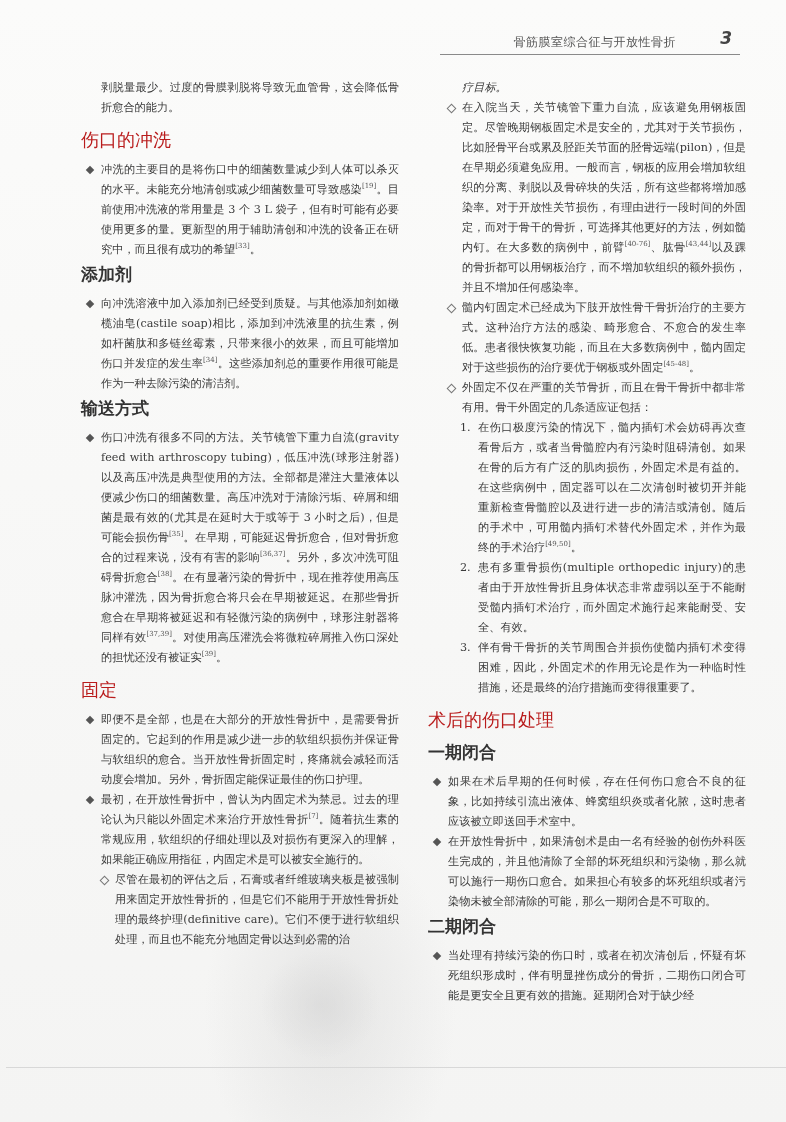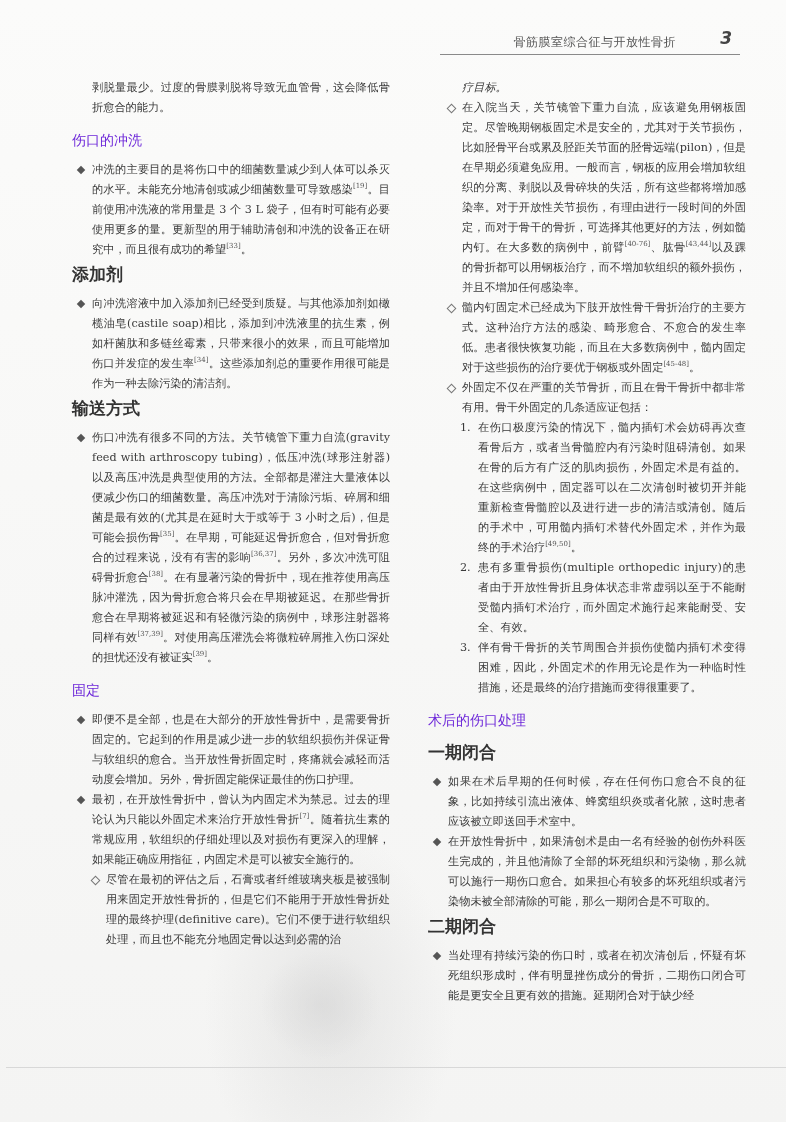--- a/index.html
+++ b/index.html
@@ -25,26 +25,26 @@
     }
     .page-number {
       position: absolute; right: 8px; top: 4px;
       font-family: "DejaVu Sans", sans-serif; font-style: italic; font-weight: bold;
       font-size: 17px; color: #444;
     }
     .col {
       position: absolute; top: 78px; width: 312px;
       font-size: 11.2px; line-height: 20px; text-align: justify;
     }
-    .col-left { left: 78px; }
+    .col-left { left: 87px; }
     .col-right { left: 434px; width: 312px; }
     .col p { margin: 0; }
     .h1 {
-      font-family: "DejaVu Sans", sans-serif; font-size: 14px; font-weight: normal;
-      color: #6d28d9; margin: 10px 0 8px -6px; line-height: 24px;
+      font-family: "DejaVu Sans", sans-serif; font-size: 18px; font-weight: normal;
+      color: #b91c1c; margin: 10px 0 8px -6px; line-height: 24px;
     }
     .h2 {
       font-family: "DejaVu Serif", serif; font-size: 17px; font-weight: bold;
       color: #333; margin: 2px 0 8px -6px; line-height: 24px;
     }
     .bullet { position: relative; padding-left: 14px; margin: 2px 0; }
     .bullet::before {
       content: ""; position: absolute; left: 0; top: 7px; width: 6px; height: 6px;
       background: #555; transform: rotate(45deg);
     }

